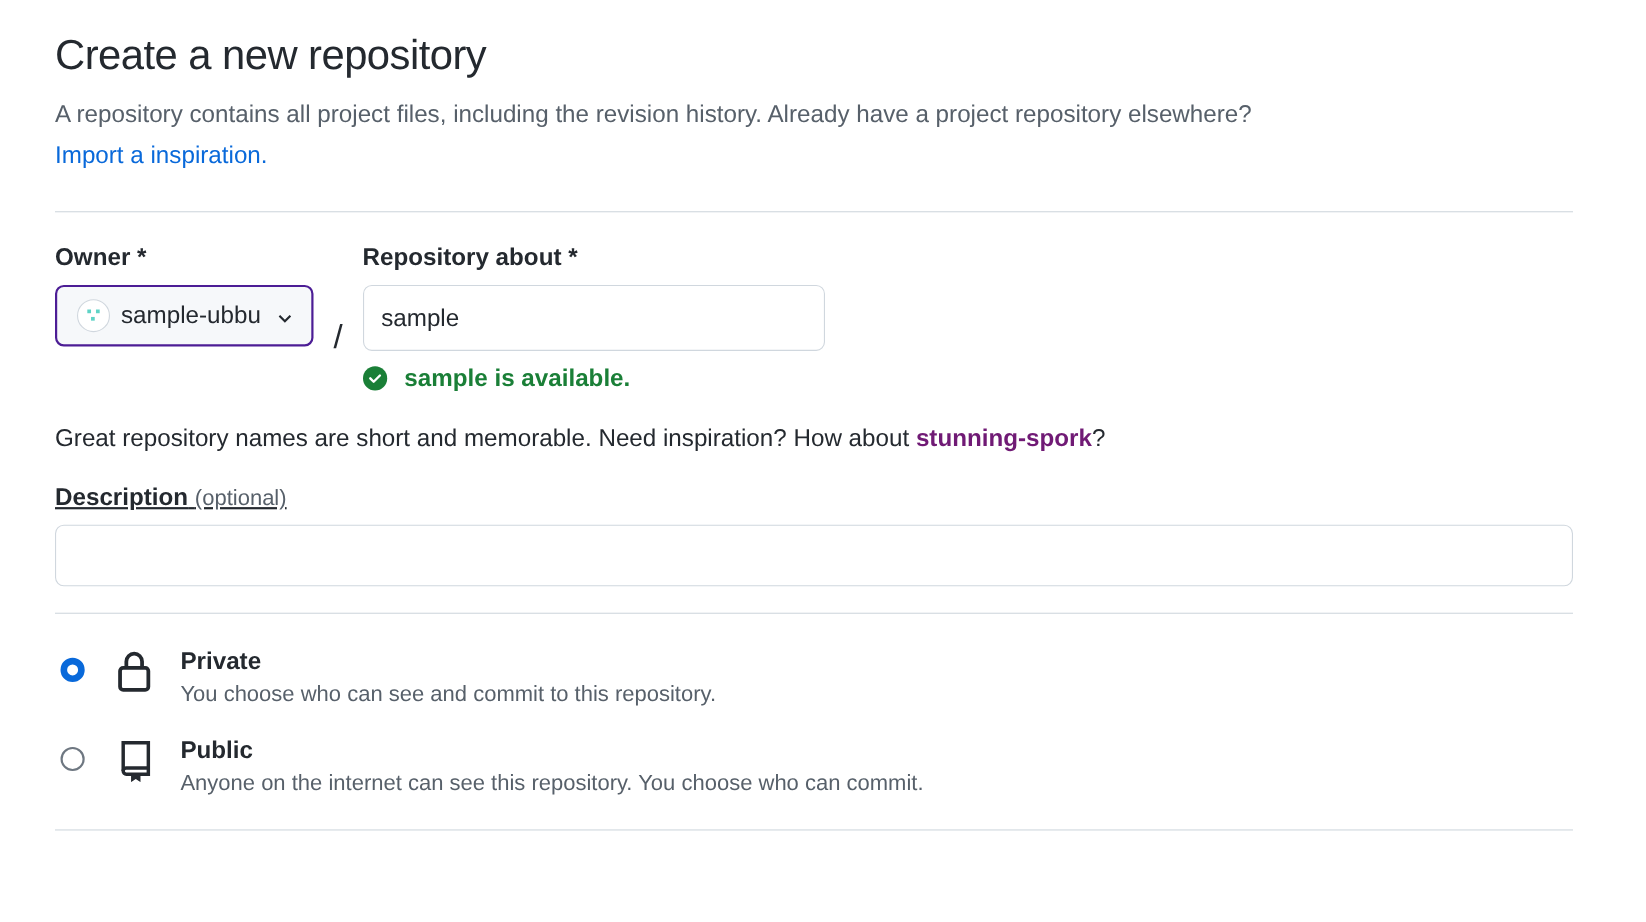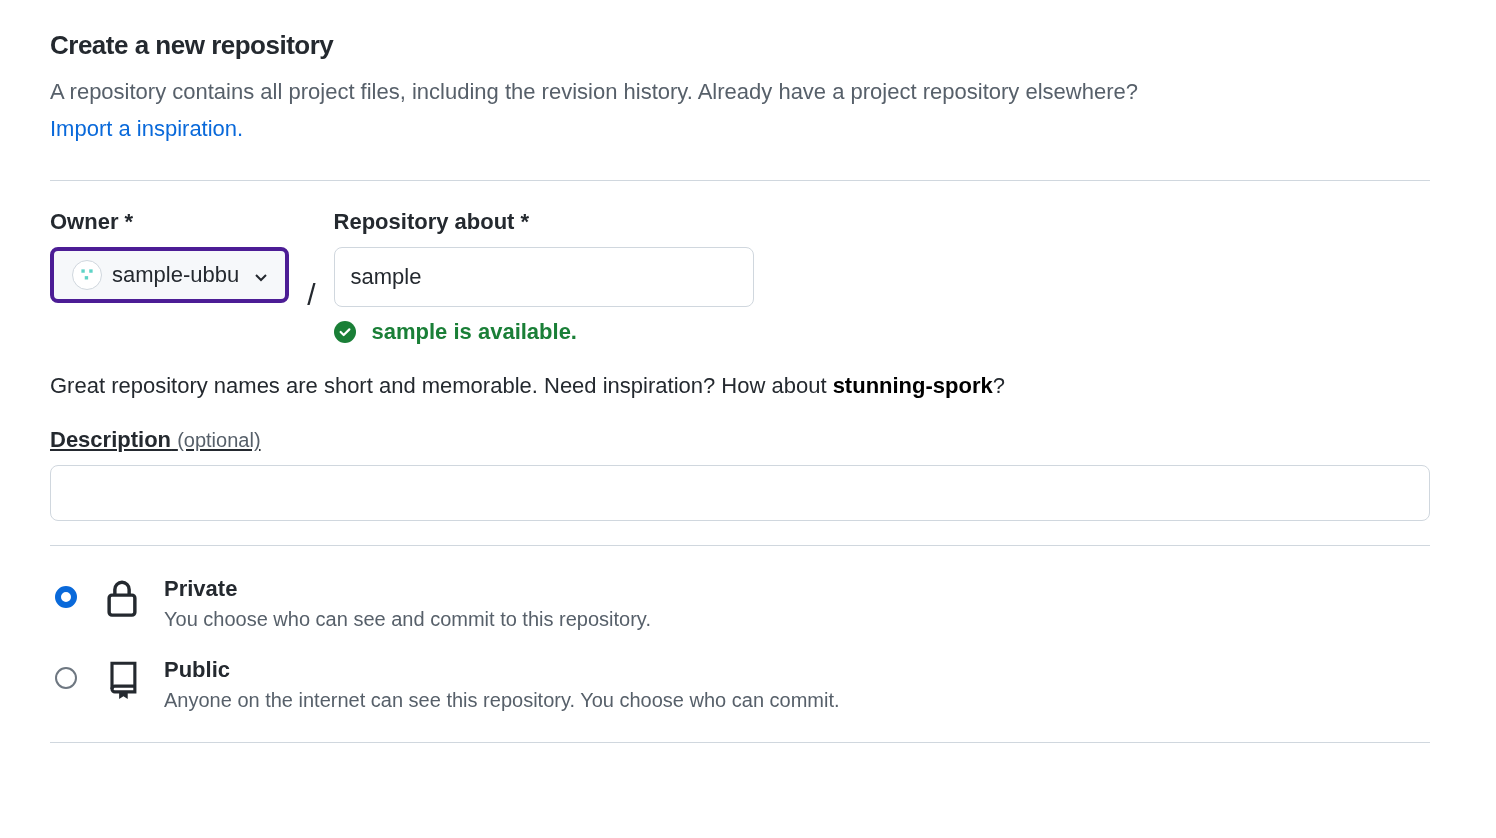--- a/index.html
+++ b/index.html
@@ -6,22 +6,22 @@
   body {
     margin: 0;
     padding: 20px 50px;
     font-family: -apple-system, BlinkMacSystemFont, "Segoe UI", Helvetica, Arial, sans-serif;
     color: #24292f;
     background: #ffffff;
     font-size: 16px;
   }
   .container { max-width: 1380px; }
   h1 {
-    font-size: 26px;
-    font-weight: 700;
+    font-size: 38px;
+    font-weight: 400;
     margin: 10px 0 14px 0;
     letter-spacing: -0.5px;
   }
   .subhead {
     font-size: 22px;
     color: #57606a;
     margin: 0 0 8px 0;
     line-height: 1.5;
   }
   .import-link {
@@ -46,21 +46,21 @@
   .label {
     font-size: 22px;
     font-weight: 600;
     margin-bottom: 12px;
   }
   .owner-select {
     display: inline-flex;
     align-items: center;
     gap: 10px;
     background: #f6f8fa;
-    border: 4px solid #4c1d95;
+    border: 2px solid #4c1d95;
     border-radius: 8px;
     padding: 10px 18px;
     font-size: 22px;
     color: #24292f;
     cursor: pointer;
     height: 56px;
   }
   .avatar {
     width: 30px; height: 30px;
     border-radius: 50%;
@@ -105,21 +105,21 @@
     border-radius: 50%;
     display:inline-flex; align-items:center; justify-content:center;
   }
   .check-badge svg { width: 14px; height: 14px; fill: #fff; }
   .hint {
     font-size: 22px;
     color: #24292f;
     margin: 28px 0 28px 0;
   }
   .suggestion {
-    color: #000000;
+    color: #701a75;
     font-weight: 600;
     cursor: pointer;
   }
   .desc-label {
     font-size: 22px;
     font-weight: 600;
     margin-bottom: 12px;
     text-decoration: underline;
   }
   .desc-label .optional {

